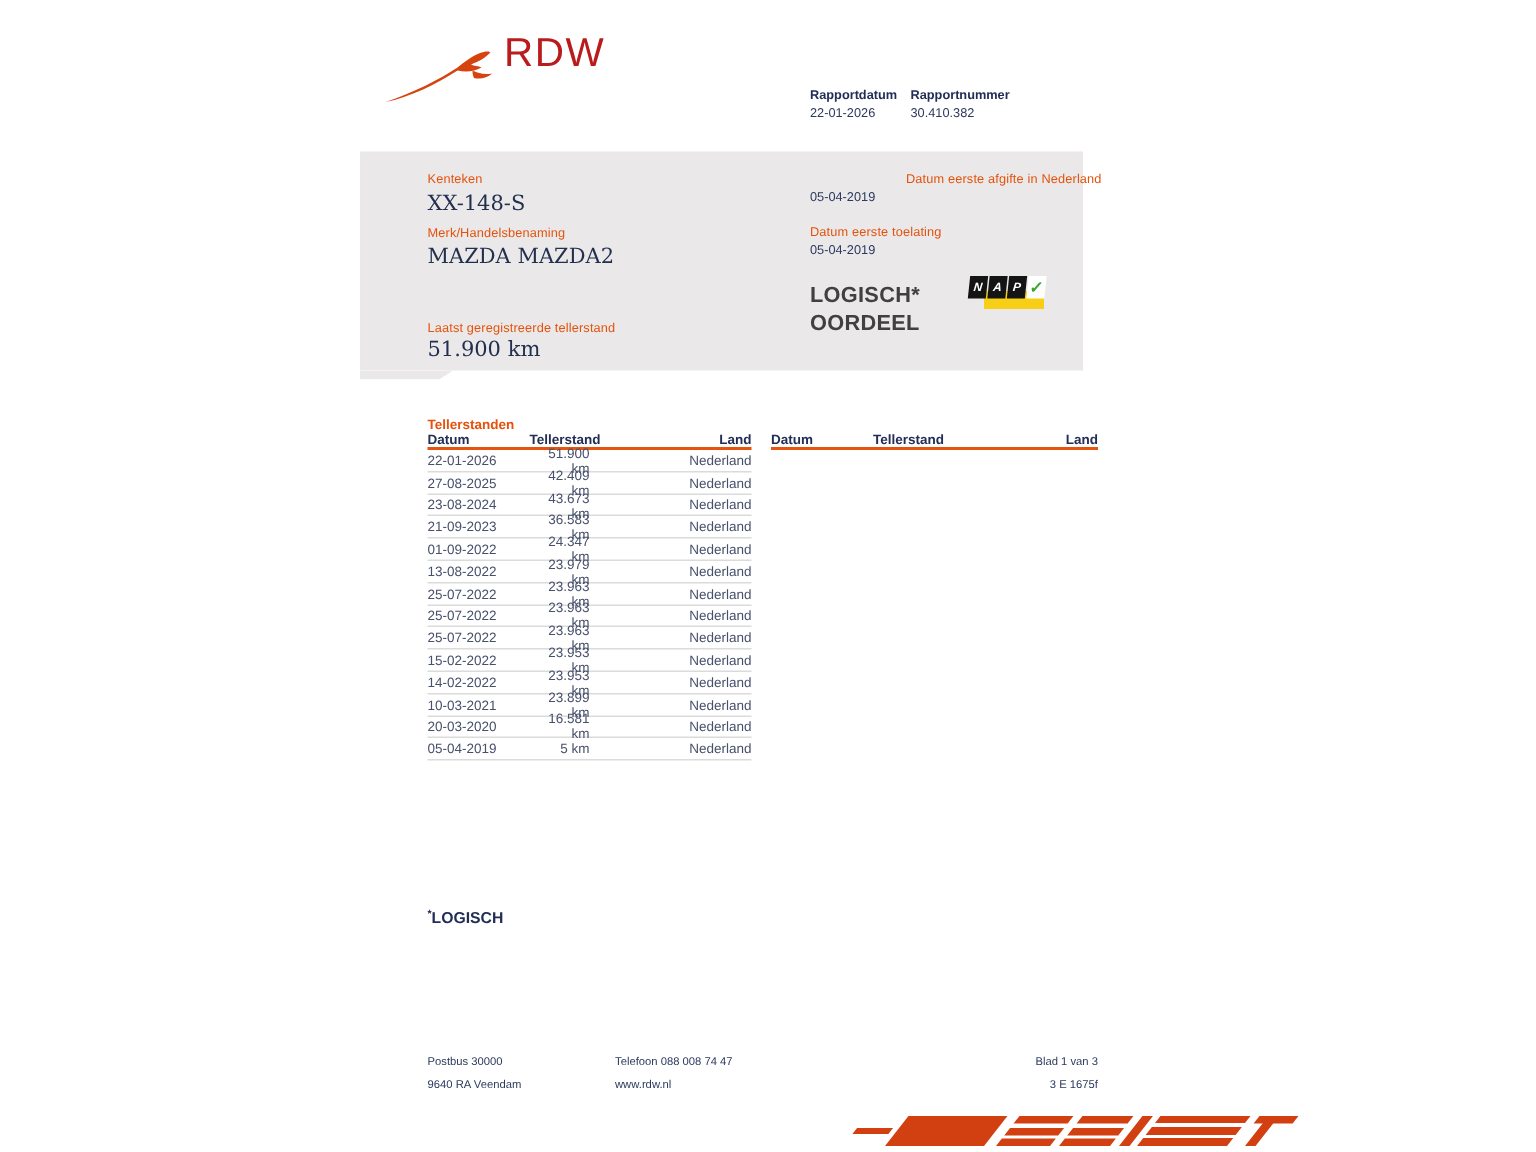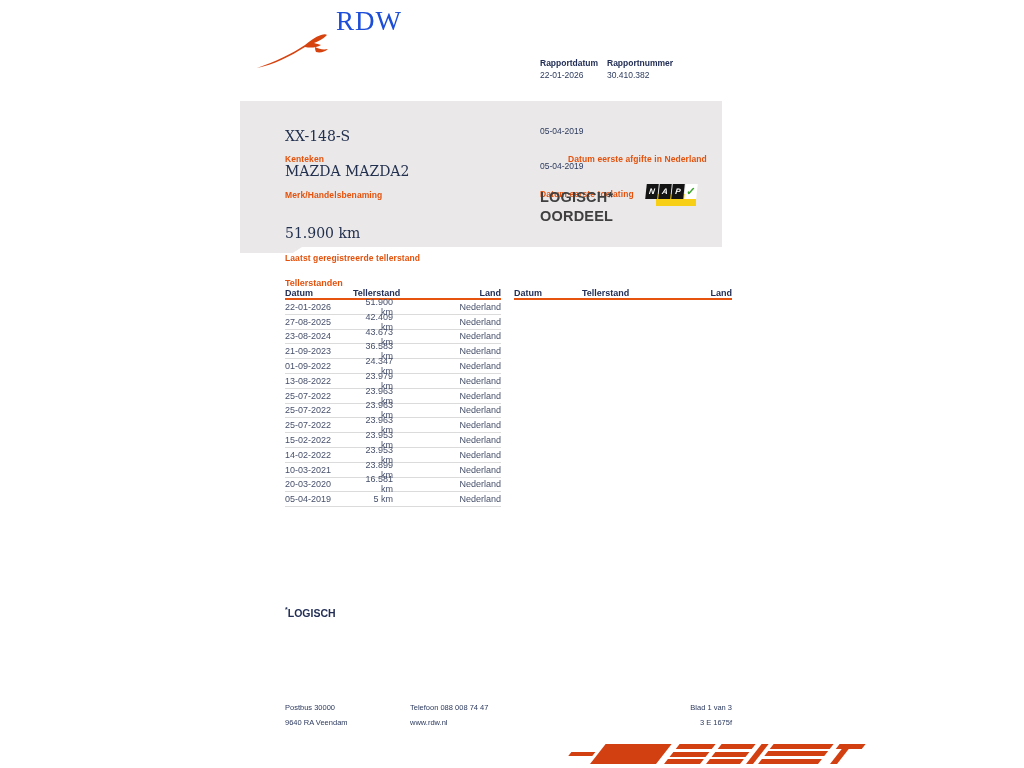--- a/index.html
+++ b/index.html
@@ -5,37 +5,37 @@
   * { margin:0; padding:0; box-sizing:border-box; }
   html,body { background:#ffffff; }
   .page {
     position:relative; width:1024px; height:768px; background:#ffffff;
     font-family:"Liberation Sans", sans-serif; overflow:hidden;
   }
   .abs { position:absolute; }
 
   
   .logo-text {
-    left:336px; top:6px; font-family:Liberation Serif, serif;
-    font-size:27px; color:#1d4ed8; letter-spacing:1px;
+    left:336px; top:20px; font-family:Liberation Sans, sans-serif;
+    font-size:27px; color:#b91c1c; letter-spacing:1px;
   }
   .doc-title {
     left:540px; top:25px; font-family:"DejaVu Serif", serif;
     font-size:17px; font-weight:bold; color:#e5530e; letter-spacing:.2px;
   }
   .meta-label { font-size:8.5px; font-weight:bold; color:#222e55; }
   .meta-value { font-size:8.5px; color:#2c3a5e; }
 
   
   .panel { left:240px; top:101px; width:482px; height:146px; background:#eae8e8; }
   .panel-tab {
     left:240px; top:247px; width:62px; height:6px; background:#eae8e8;
     clip-path:polygon(0 0,100% 0,85% 100%,0 100%);
   }
-  .lbl { font-size:8.5px; font-weight:bold; color:#e4520d; letter-spacing:.1px;margin-top:40px; }
+  .lbl { font-size:8.5px; font-weight:normal; color:#e4520d; letter-spacing:.1px; }
   .val-lg { font-family:"DejaVu Serif", serif; font-size:14px; color:#22304f; }
   .val-sm { font-size:8.5px; color:#2c3a5e; }
   .oordeel {
     font-size:14.5px; font-weight:800; color:#404040; line-height:19px;
     letter-spacing:.2px;
   }
 
   
   .nap { left:646px; top:184px; width:52px; height:25px; }
   .nap-yellow { position:absolute; left:10px; top:10px; width:40px; height:12px; background:#f7cf16; }
@@ -116,21 +116,21 @@
 
   <div class="abs lbl" style="left:285px; top:114px;">Kenteken</div>
   <div class="abs val-lg" style="left:285px; top:128px;">XX-148-S</div>
 
   <div class="abs lbl" style="left:285px; top:150px;">Merk/Handelsbenaming</div>
   <div class="abs val-lg" style="left:285px; top:163px;">MAZDA MAZDA2</div>
 
   <div class="abs lbl" style="left:285px; top:213px;">Laatst geregistreerde tellerstand</div>
   <div class="abs val-lg" style="left:285px; top:225px;">51.900 km</div>
 
-  <div class="abs lbl" style="left:528px; top:114px;padding-left:40px;">Datum eerste afgifte in Nederland</div>
+  <div class="abs lbl" style="left:564px; top:114px;padding-left:40px;">Datum eerste afgifte in Nederland</div>
   <div class="abs val-sm" style="left:540px; top:126px;">05-04-2019</div>
 
   <div class="abs lbl" style="left:540px; top:149px;">Datum eerste toelating</div>
   <div class="abs val-sm" style="left:540px; top:161px;">05-04-2019</div>
 
   <div class="abs oordeel" style="left:540px; top:188px;">
     <div>LOGISCH*</div>
     <div>OORDEEL</div>
   </div>
 

